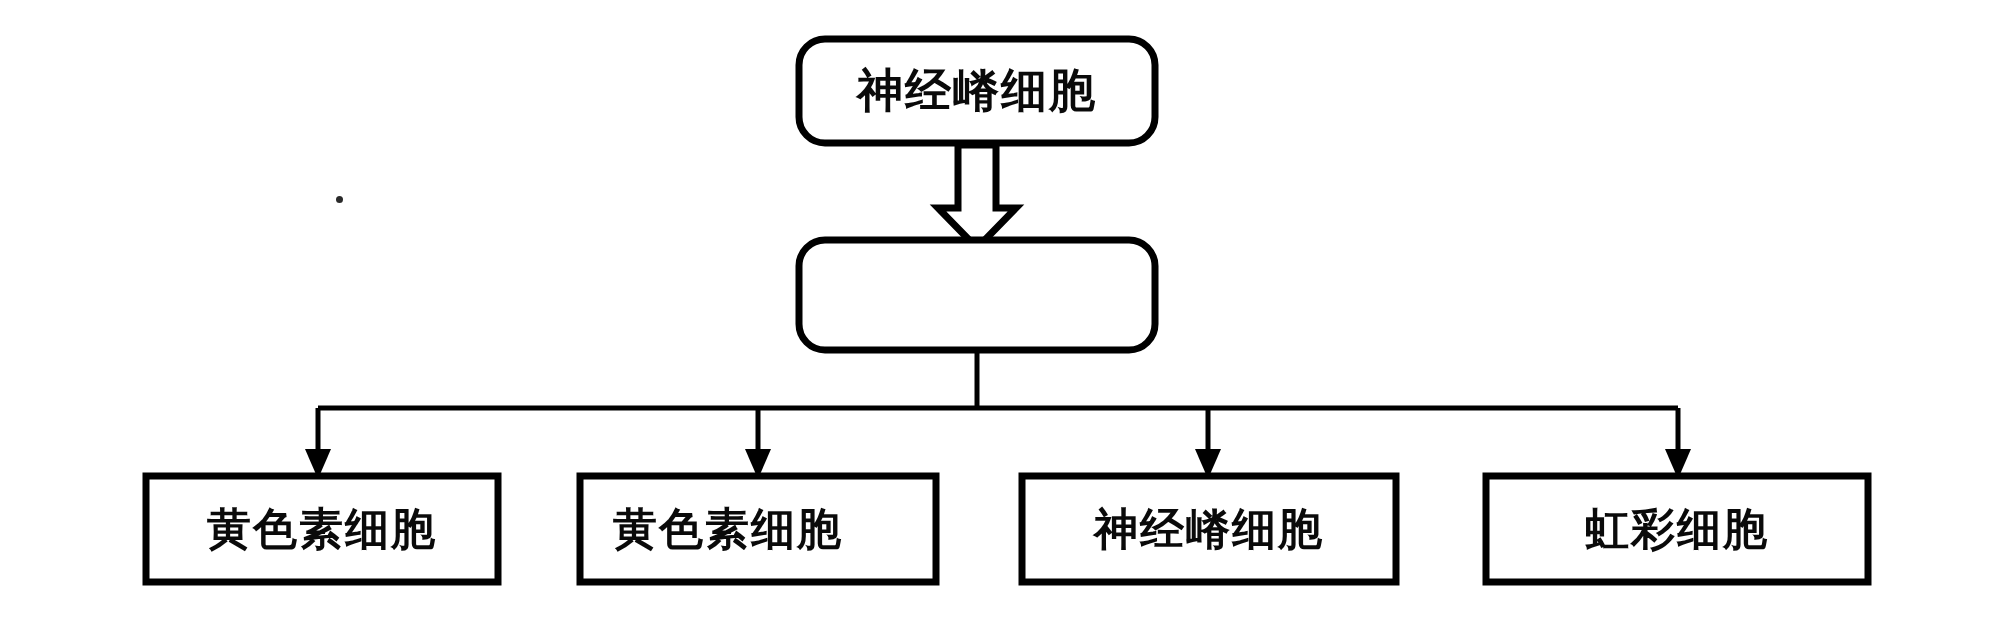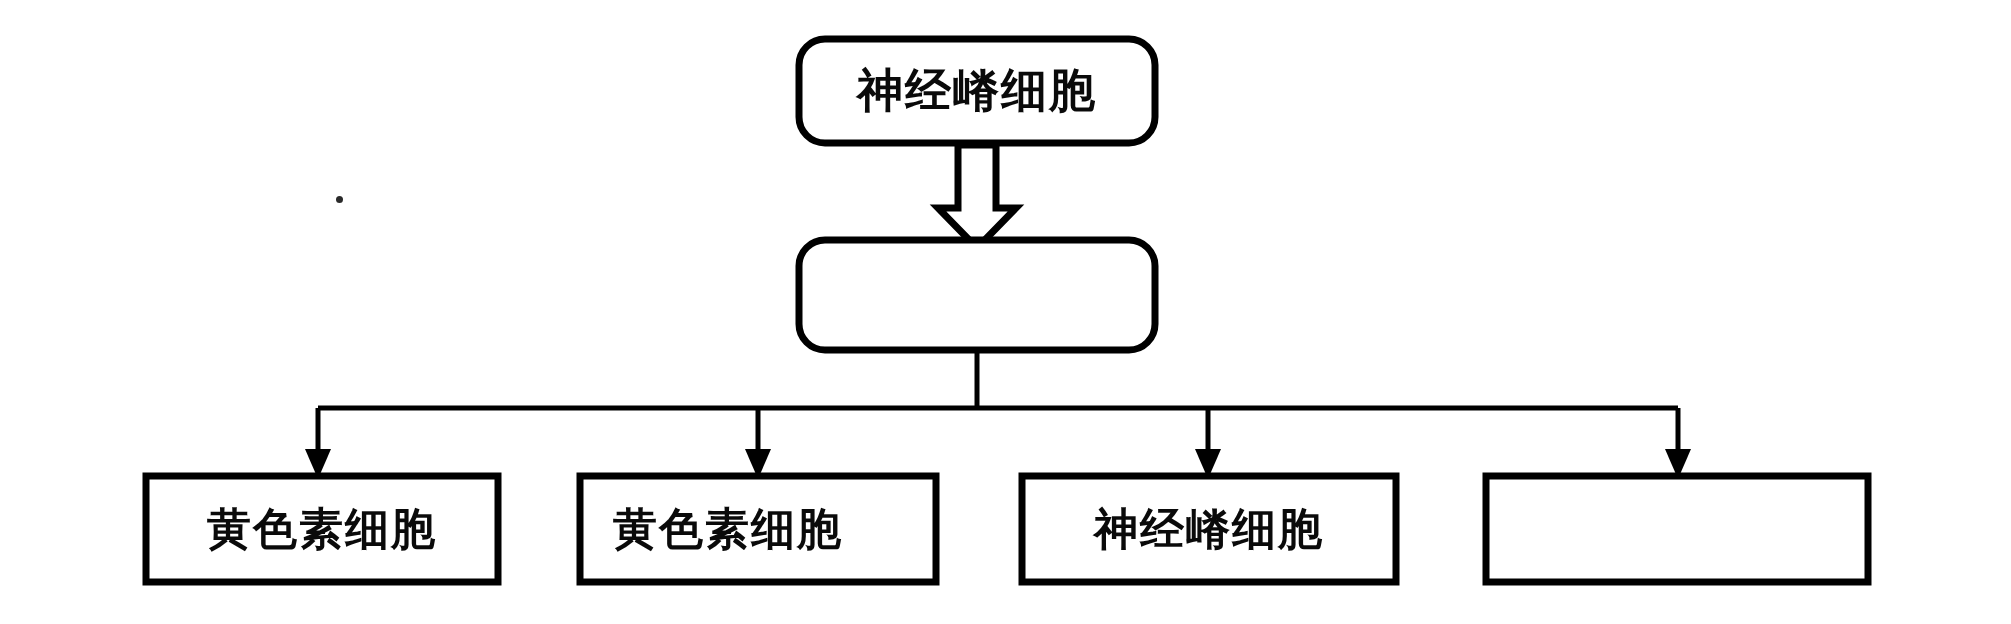--- a/index.html
+++ b/index.html
@@ -85,16 +85,17 @@
 
   <div class="node-label lvl1-label" style="left:799px; top:39px; width:356px; height:104px;">神经嵴细胞</div>
 
 
   <div class="node-label leaf-label" style="left:146px; top:476px; width:352px; height:106px;">黄色素细胞</div>
 
   <div class="node-label leaf-label" style="left:550px; top:476px; width:356px; height:106px;">黄色素细胞</div>
 
   <div class="node-label leaf-label" style="left:1022px; top:476px; width:374px; height:106px;">神经嵴细胞</div>
 
+  <div class="node-label leaf-label" style="left:1486px; top:476px; width:382px; height:106px;">虹彩细胞</div>
 
   <div class="speck" style="left:336px; top:196px; width:7px; height:7px;"></div>
 
 </div>
 
 </body></html>

